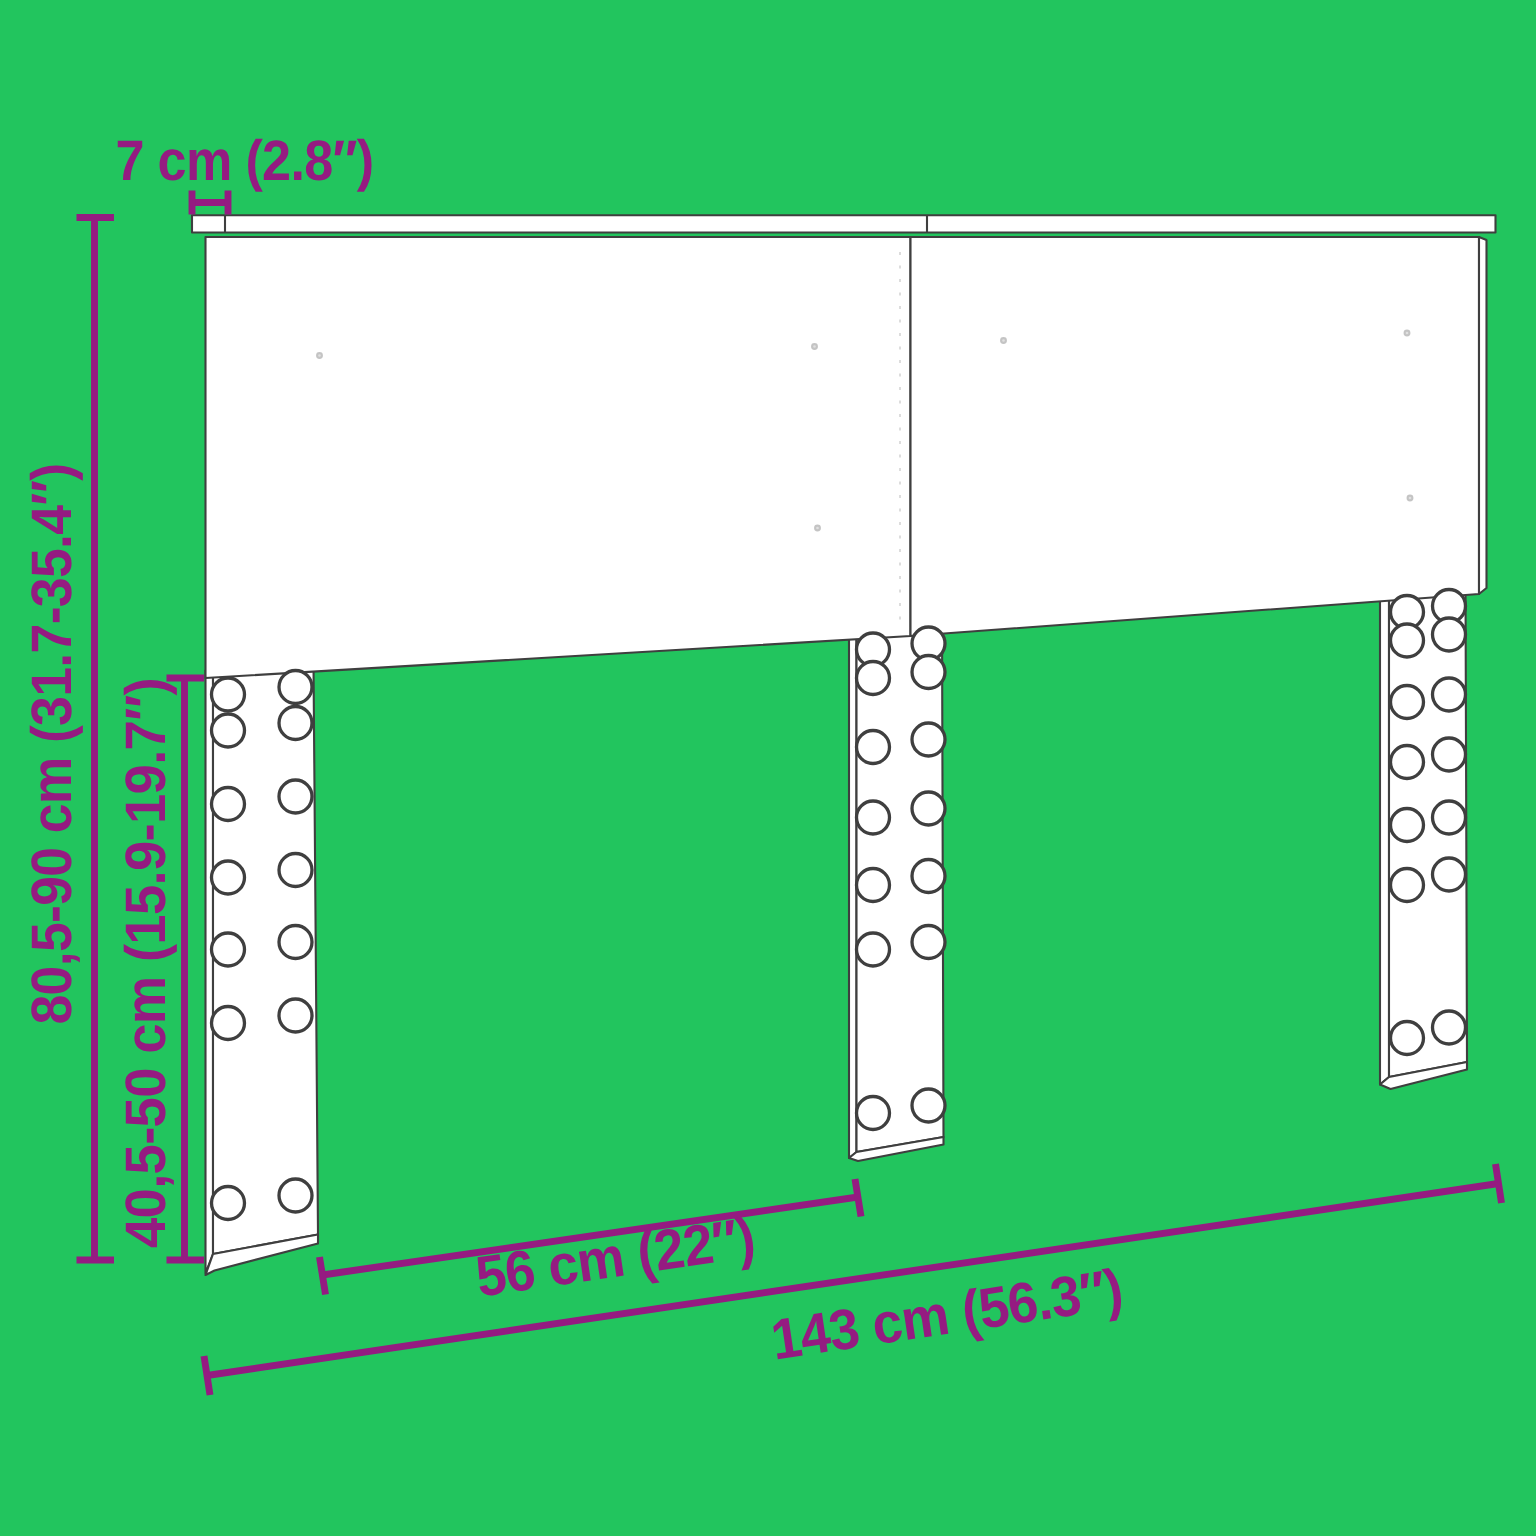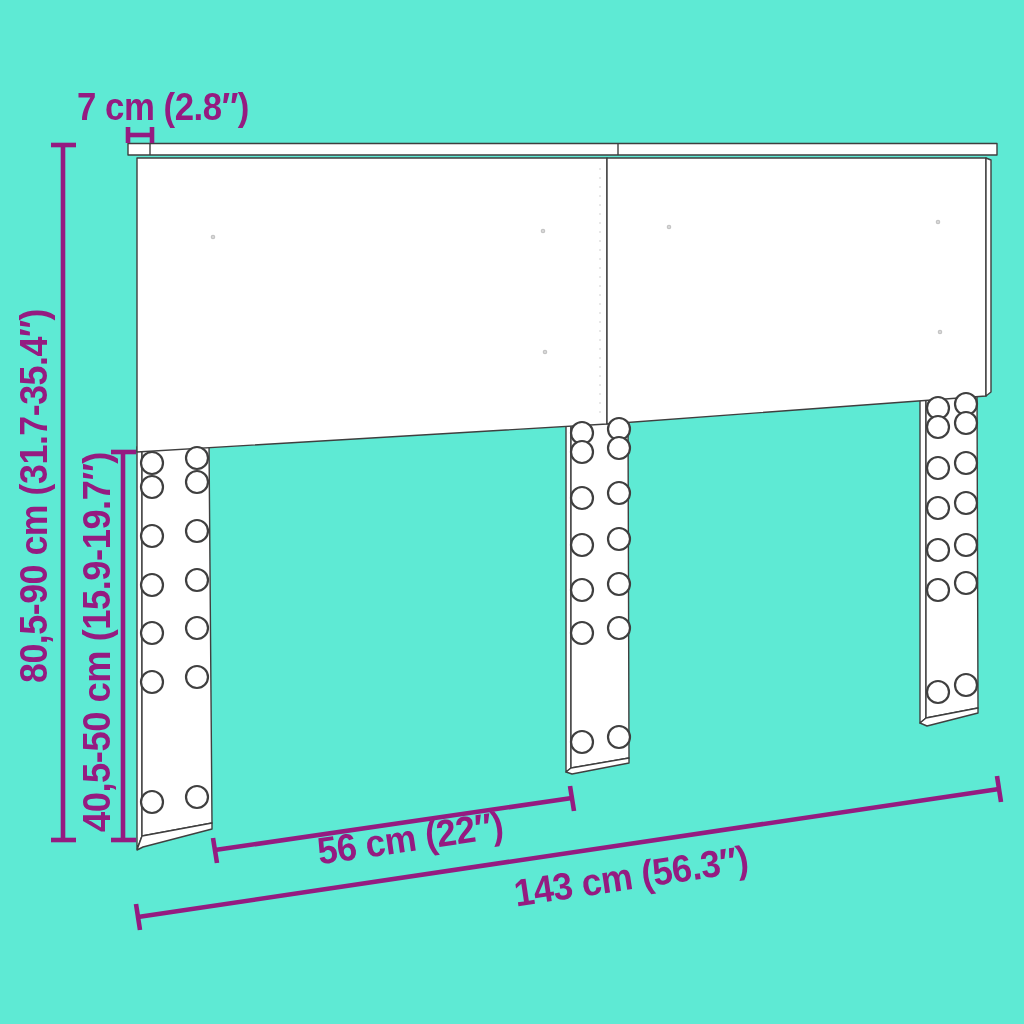--- a/index.html
+++ b/index.html
@@ -1,16 +1,16 @@
 <!DOCTYPE html>
 <html><head>
 <meta charset="utf-8">
 <style>
   html,body{margin:0;padding:0;background:#ffffff;}
-  .stage{width:1024px;height:1024px;position:relative;background:#5eead4;overflow:hidden;}
+  .stage{width:1024px;height:1024px;position:relative;background:#22c55e;overflow:hidden;}
   svg{display:block;}
   .paper{fill:#ffffff;}
   .drawing{fill:none;stroke-width:1.4;stroke-linejoin:round;}
   .hole{fill:#ffffff;stroke-width:2.2;}
   .seam-faint{stroke:#bdbdbd;stroke-width:1;stroke-dasharray:2 7;fill:none;opacity:.7;}
   .speck{fill:#9a9a9a;opacity:.3;}
   #dims{fill:none;stroke-width:4.6;stroke-linecap:butt;}
   .dim-label{
     font-family:"Liberation Sans","DejaVu Sans",sans-serif;
     font-weight:bold;

